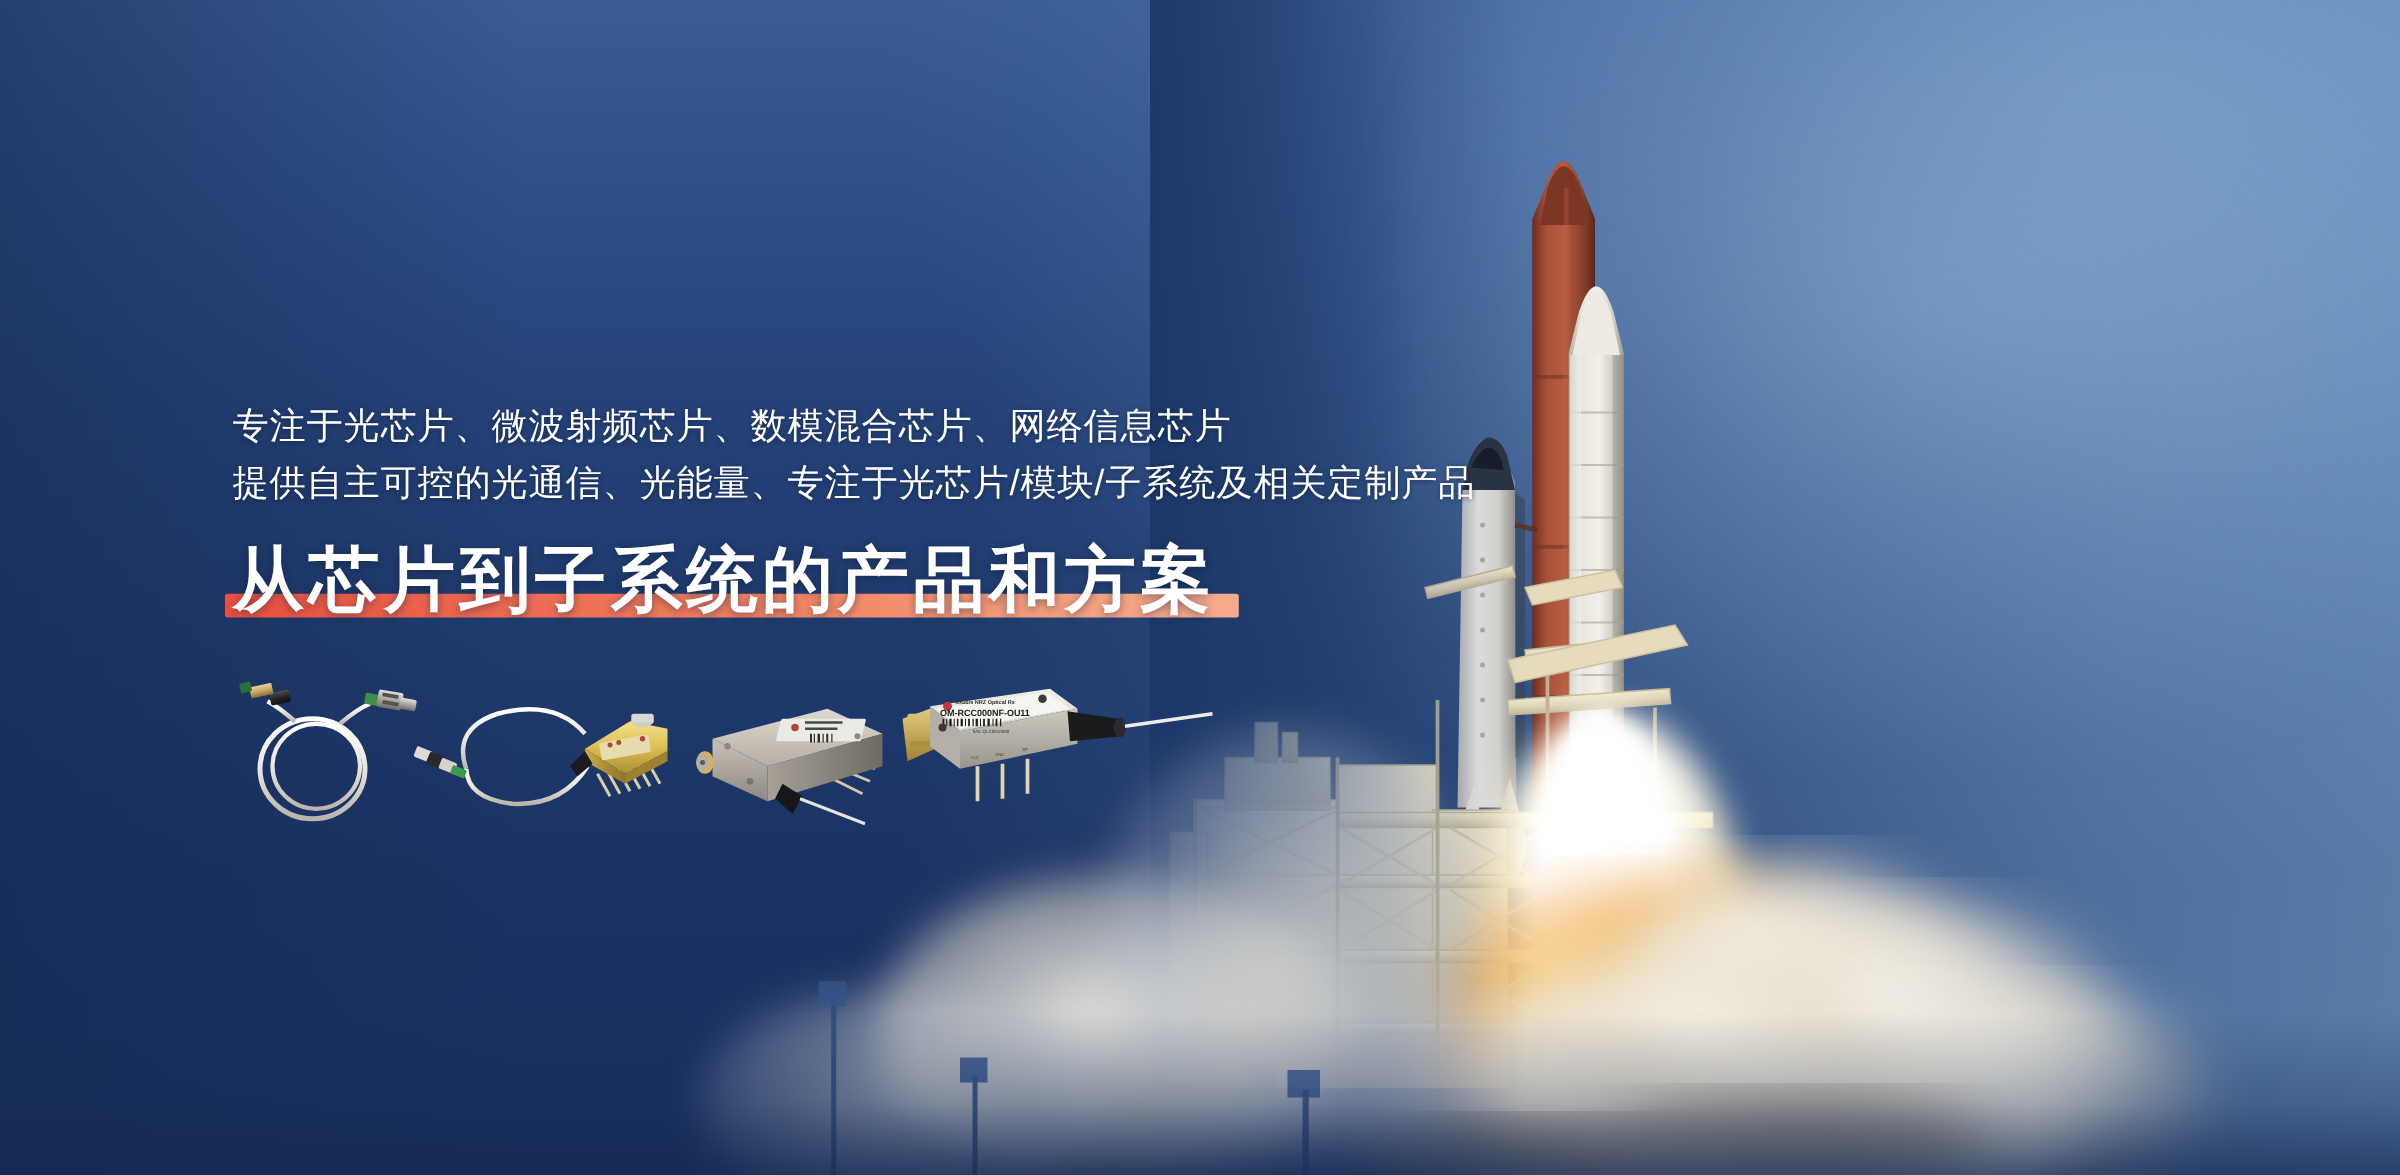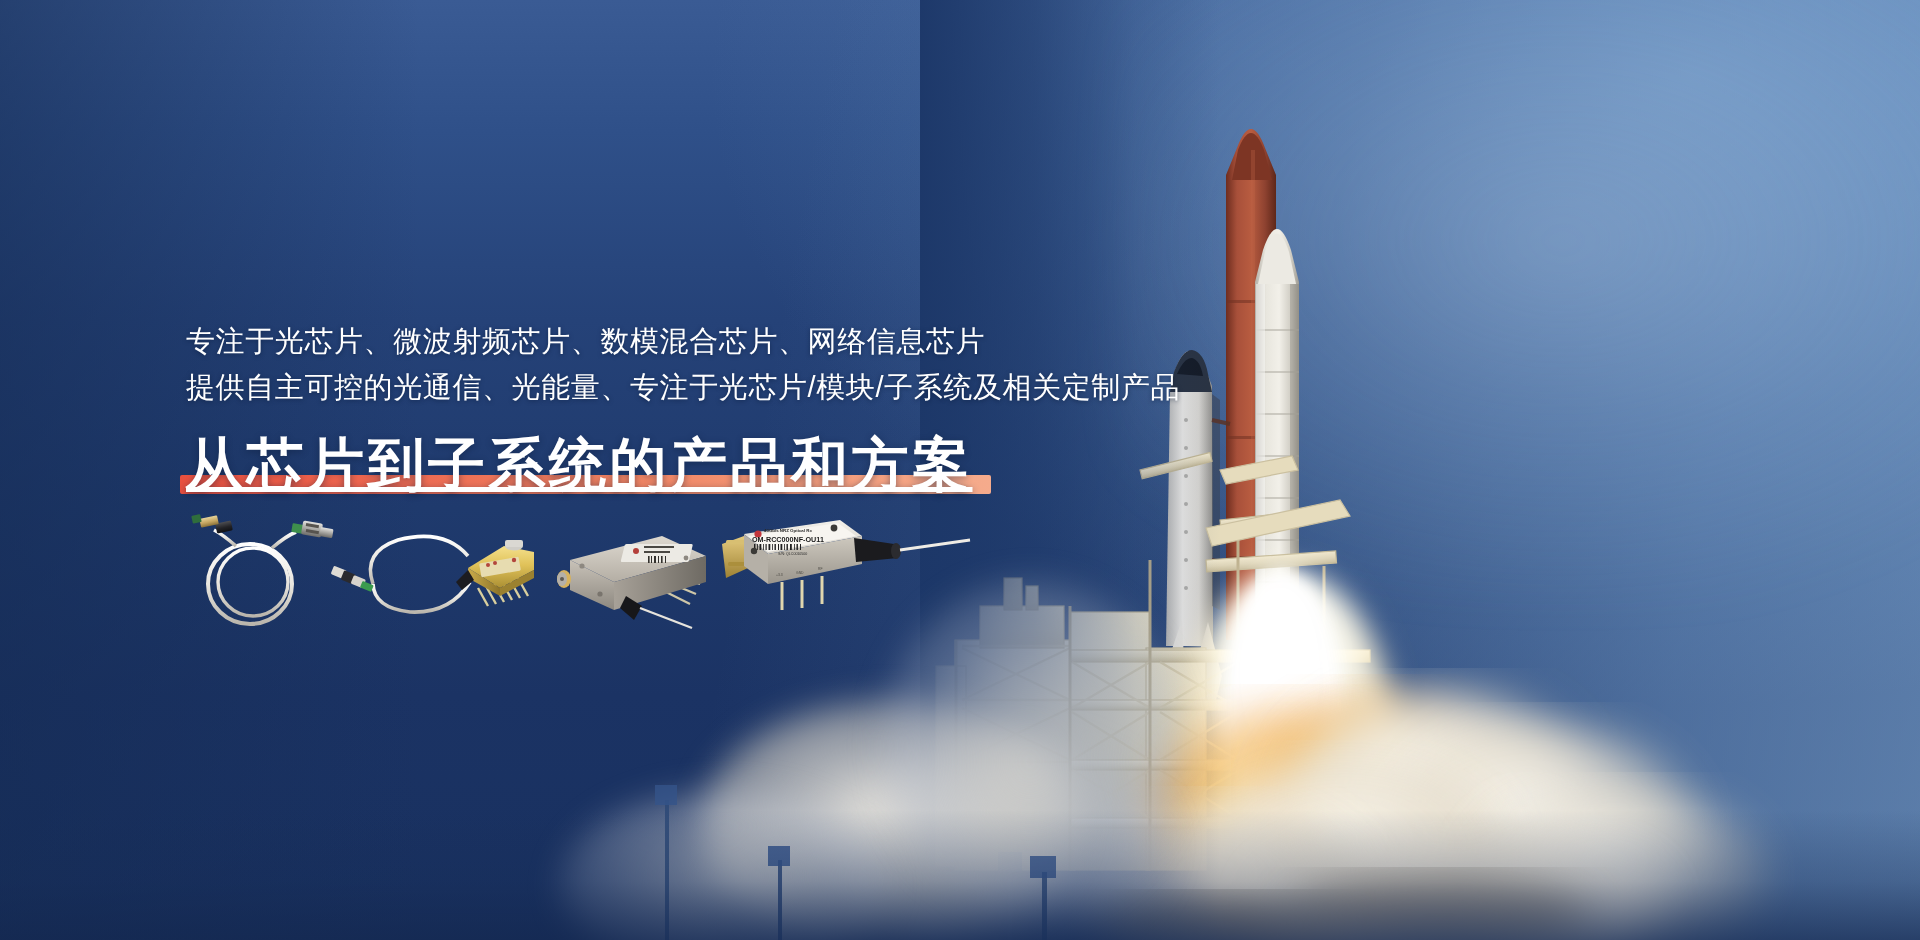--- a/index.html
+++ b/index.html
@@ -77,28 +77,27 @@
   .headline {
     position: relative;
     z-index: 2;
     color: #ffffff;
     font-size: 57px;
     font-weight: 700;
     letter-spacing: 3.5px;
     line-height: 72px;
     white-space: nowrap;
     text-shadow: 0 2px 7px rgba(10,26,56,0.45);
-    text-decoration: underline;
   }
 
   
   .products {
     position: absolute;
     left: 180px;
-    top: 496px;
+    top: 527px;
     width: 1000px;
     height: 160px;
     z-index: 35;
   }
   .product {
     position: absolute;
   }
   .product svg { display: block; }
 
   

